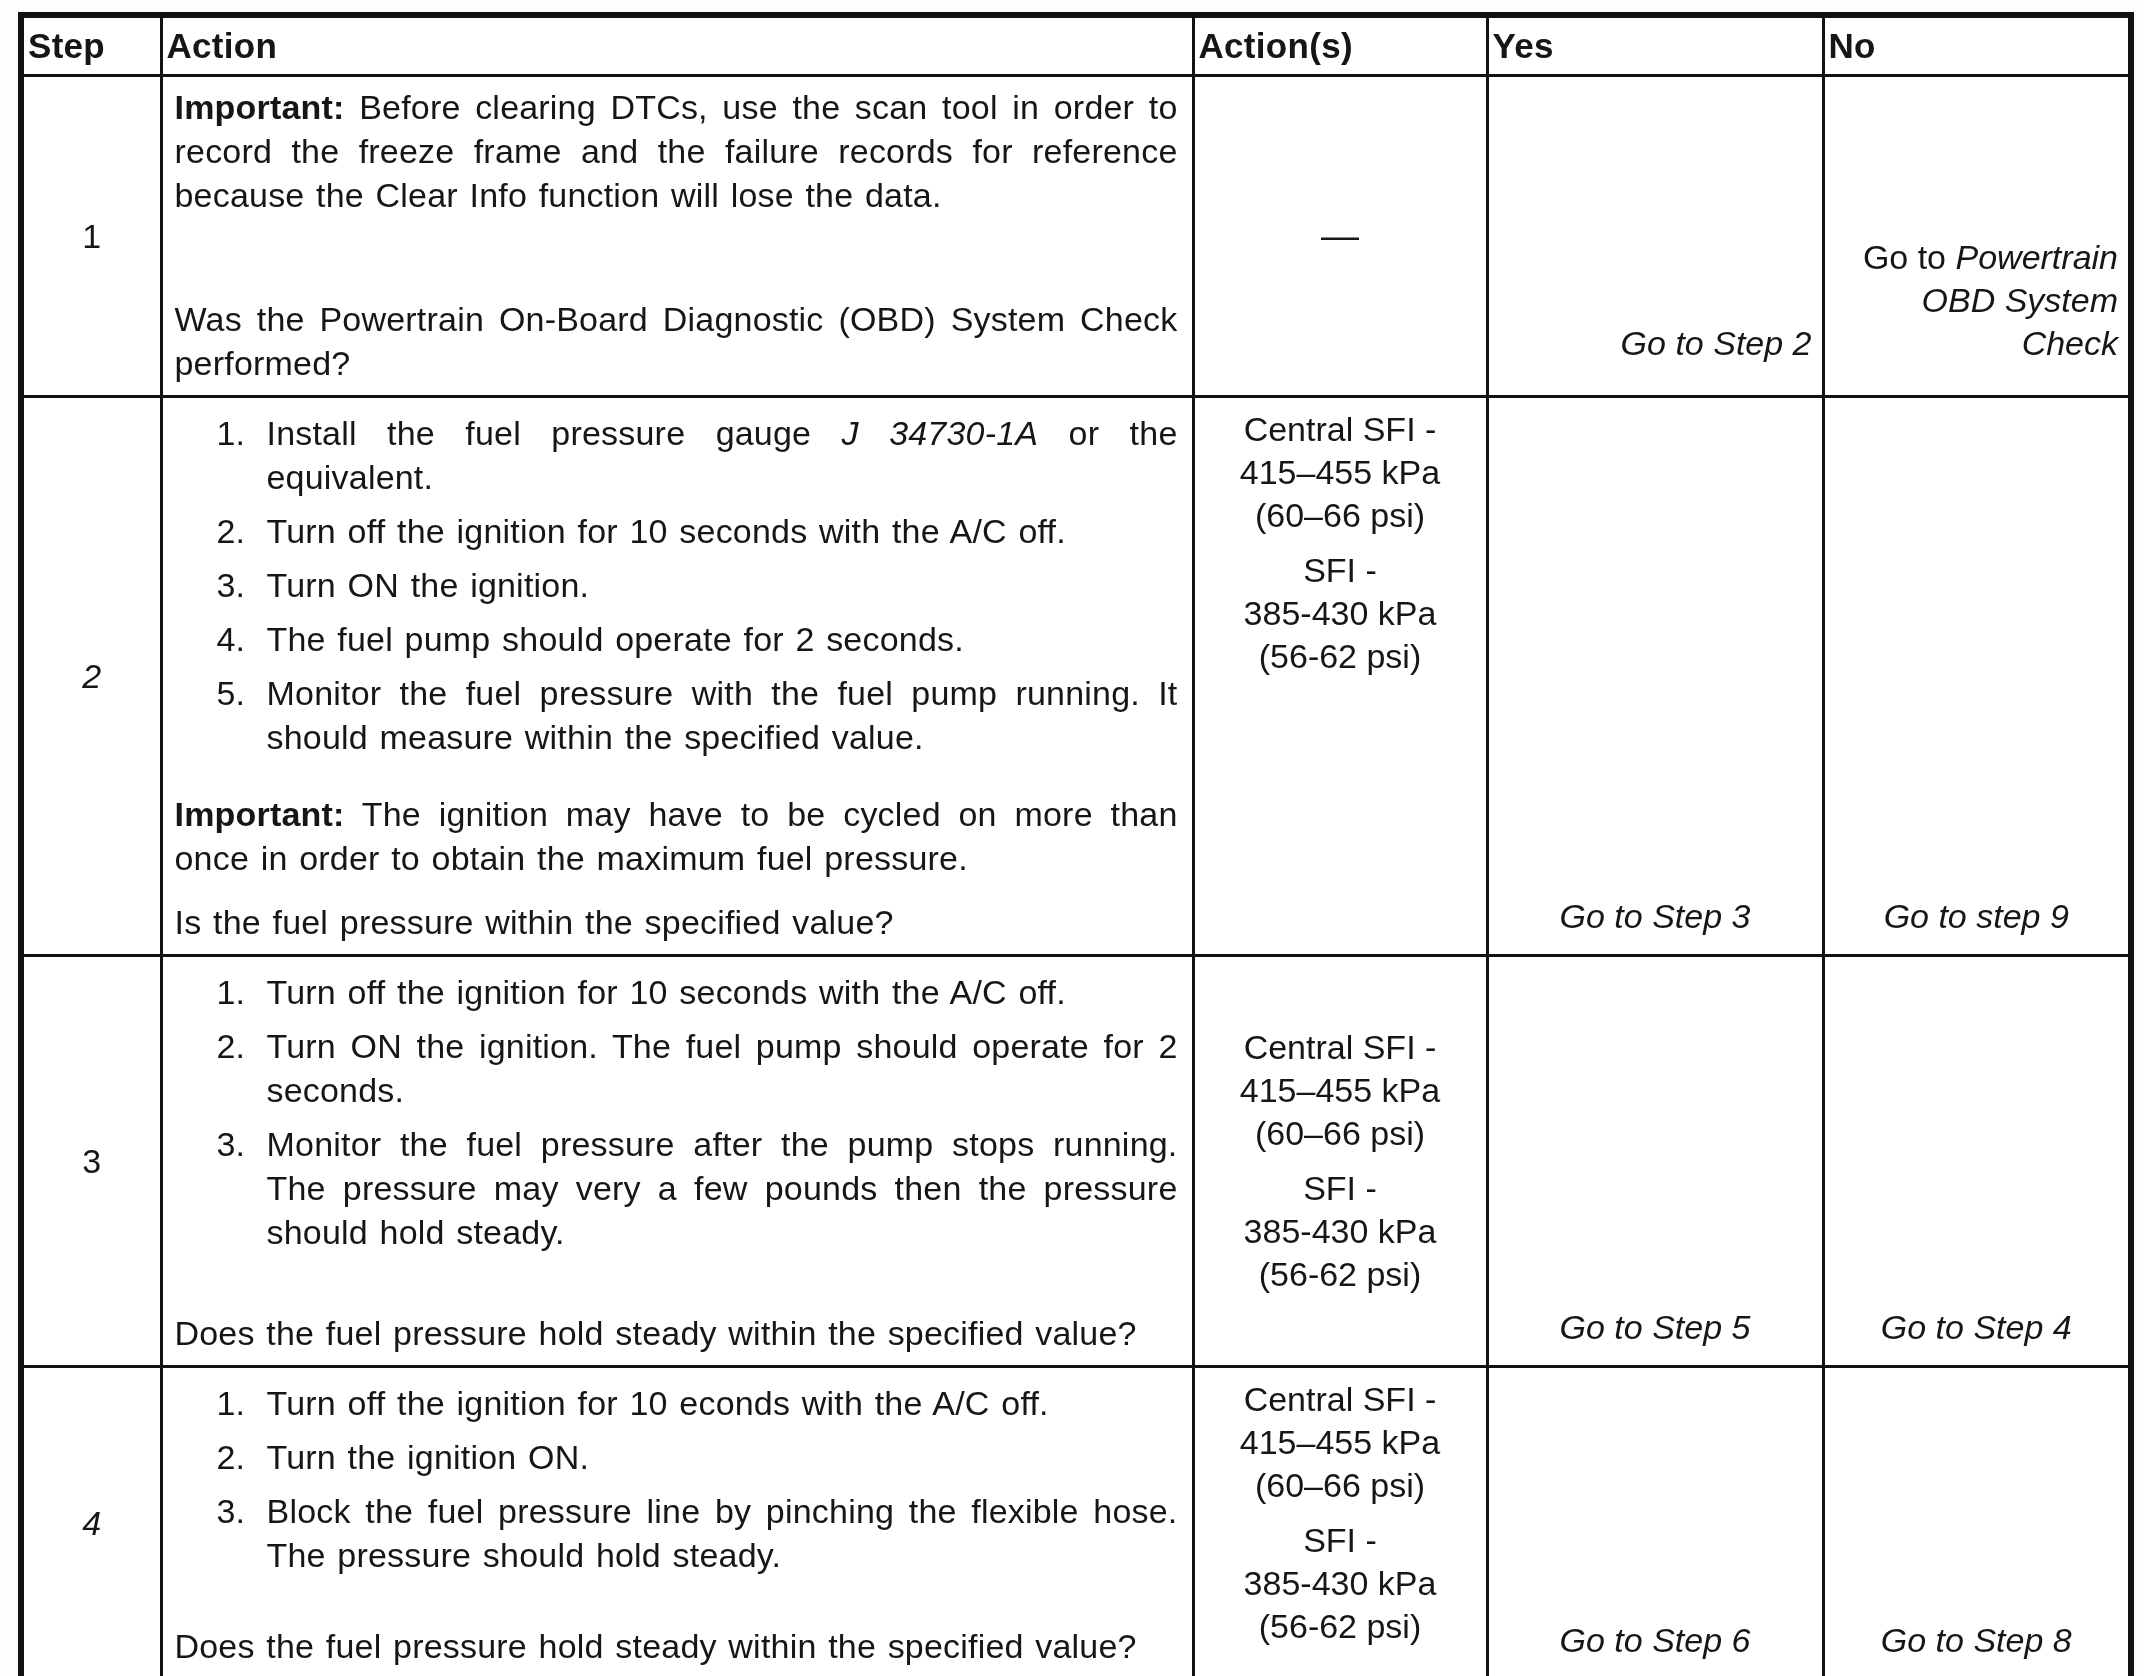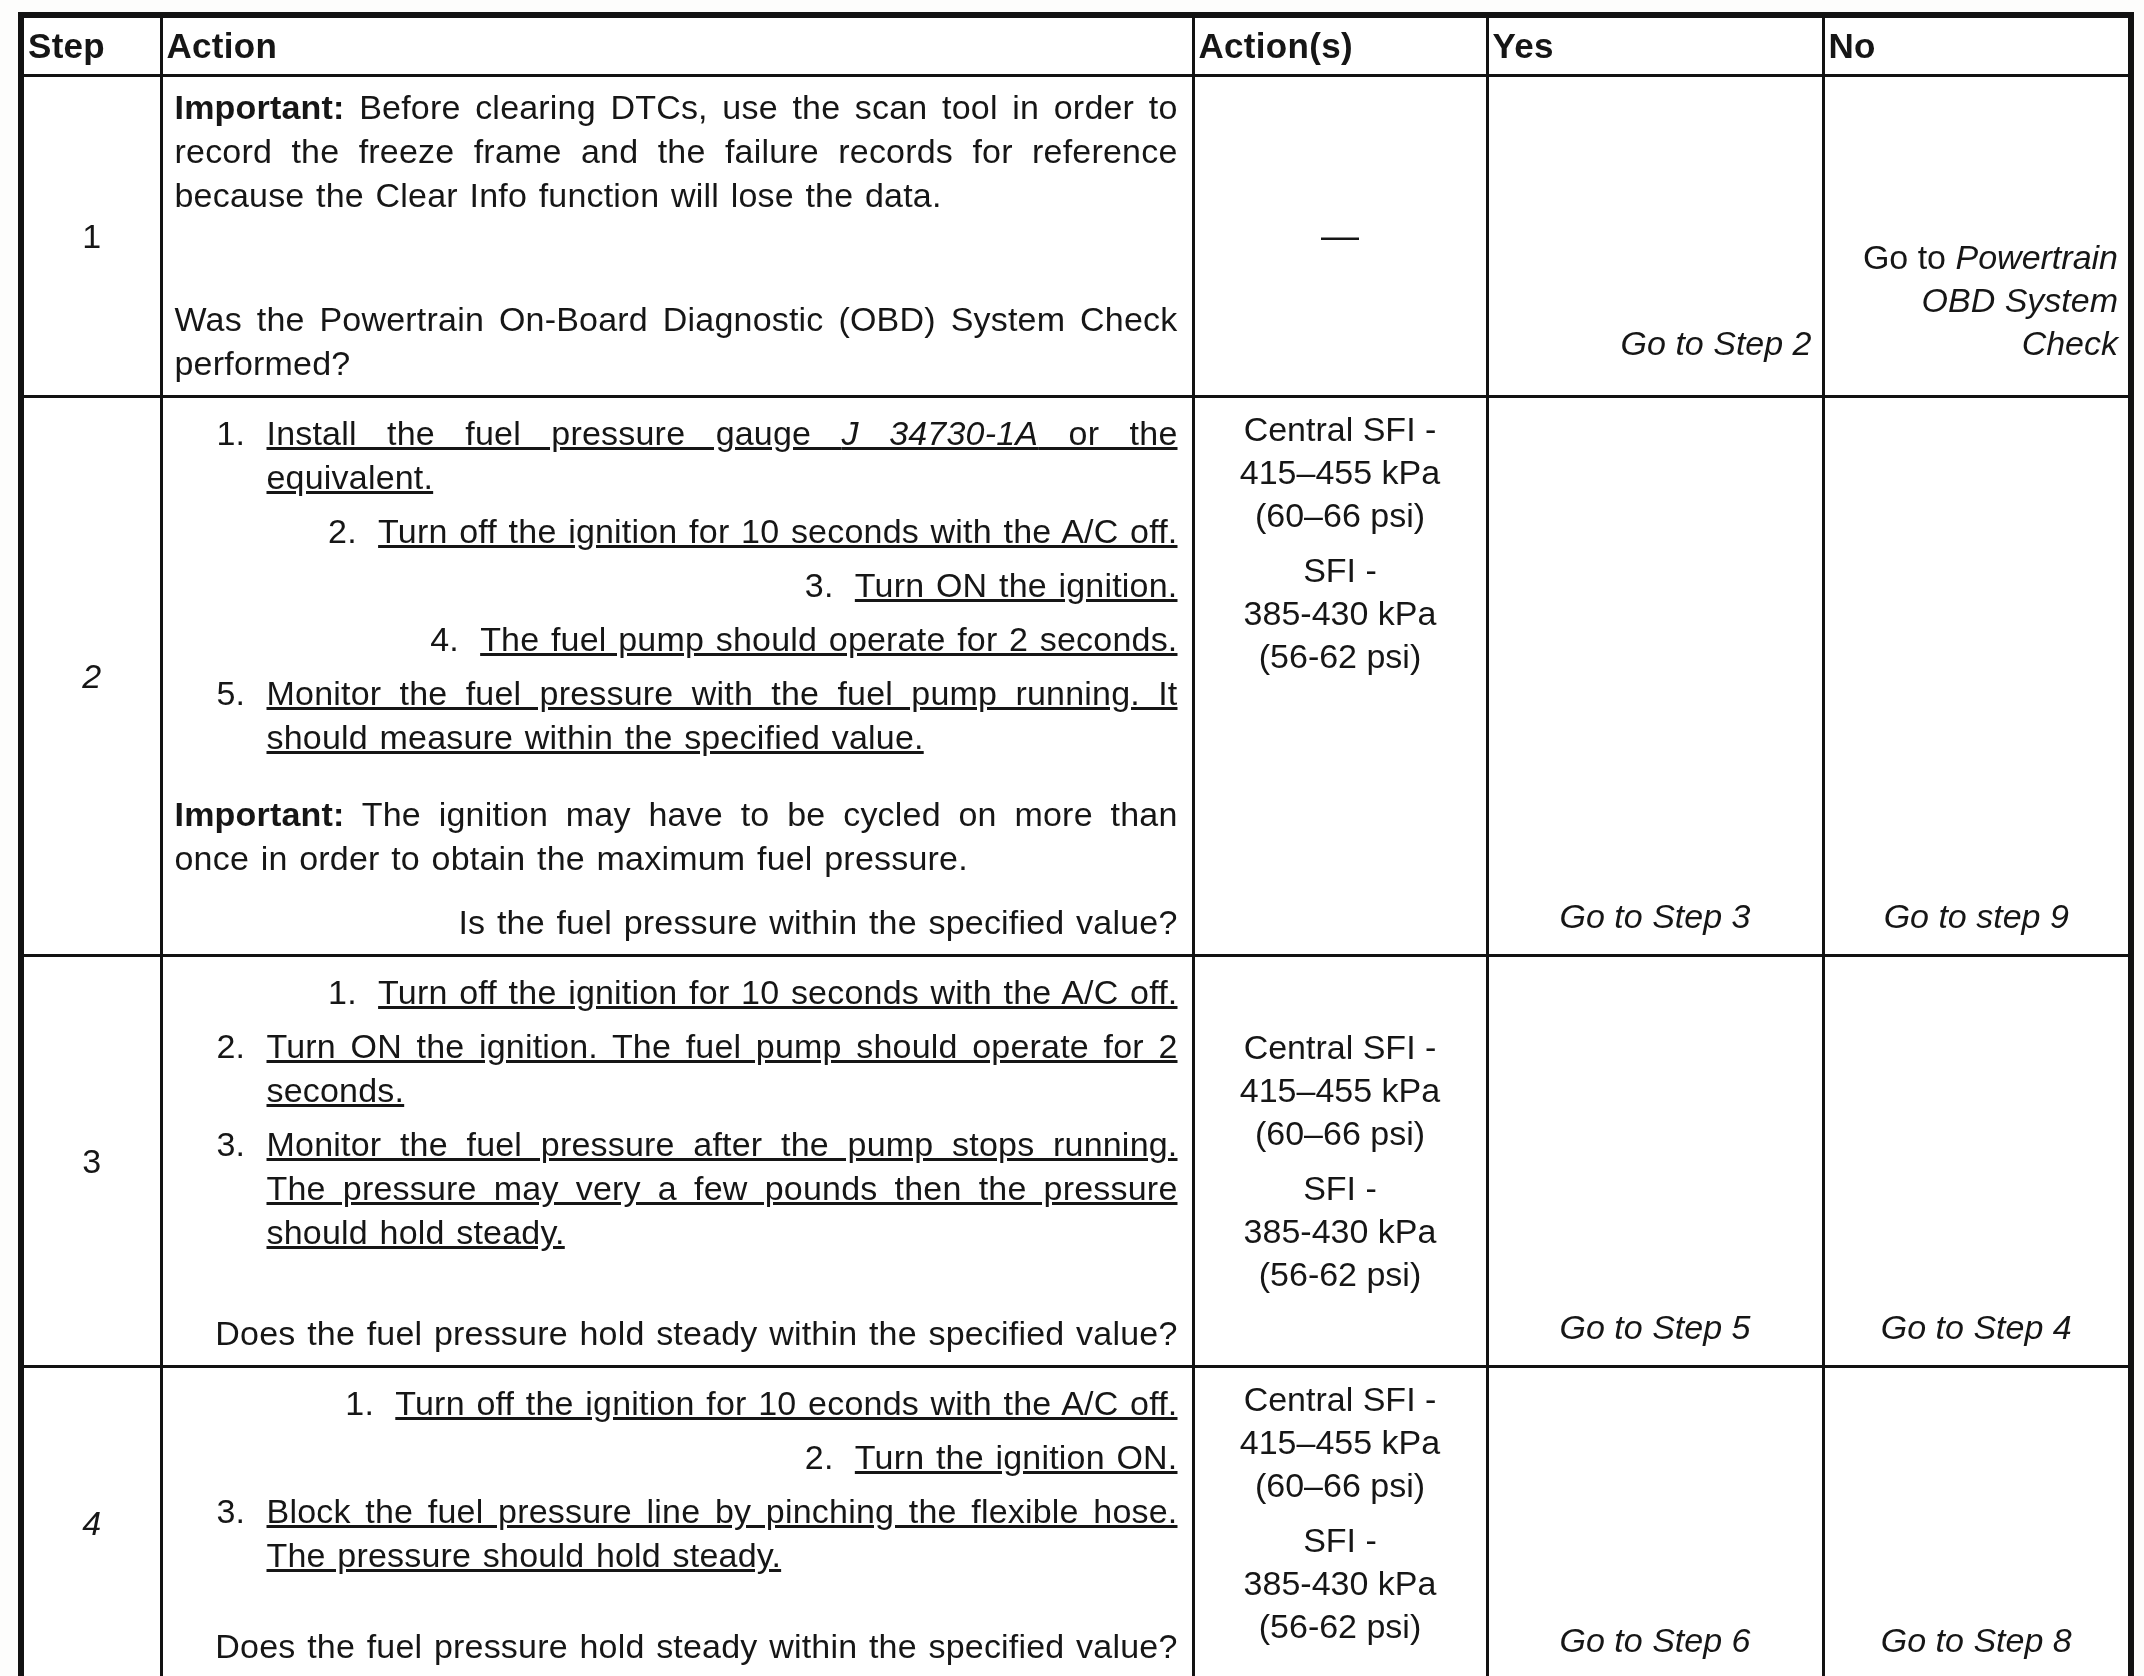--- a/index.html
+++ b/index.html
@@ -59,33 +59,33 @@
   tr.r2 td.step, tr.r4 td.step { font-style: italic; }
 
   td.action {
     vertical-align: top;
     padding: 8px 14px 10px 12px;
     font-size: 34px;
     line-height: 44px;
     letter-spacing: 0.2px;
     word-spacing: 2px;
   }
-  .fill { display: flex; flex-direction: column; align-items: flex-end; }
+  .fill { display: flex; flex-direction: column; }
   .f1 { height: 300px; }
   .f2 { height: 538px; }
   .f3 { height: 390px; }
   .f4 { height: 292px; }
 
   .para { margin: 0; text-align: justify; }
   .question { margin-top: auto; text-align: justify; }
   .important { margin-top: 28px; }
 
   .li { display: flex; margin: 5px 0 5px 42px; }
   .li .num { flex: none; width: 50px; }
-  .li .txt { flex: 1; text-align: justify; text-decoration: underline; }
+  .li .txt { flex: 1; text-align: justify; }
 
   td.values {
     text-align: center;
     vertical-align: middle;
     font-size: 34px;
     line-height: 43px;
     padding: 6px 4px;
   }
   td.values.vtop { vertical-align: top; padding-top: 10px; }
   .vgroup.g2 { margin-top: 12px; }

